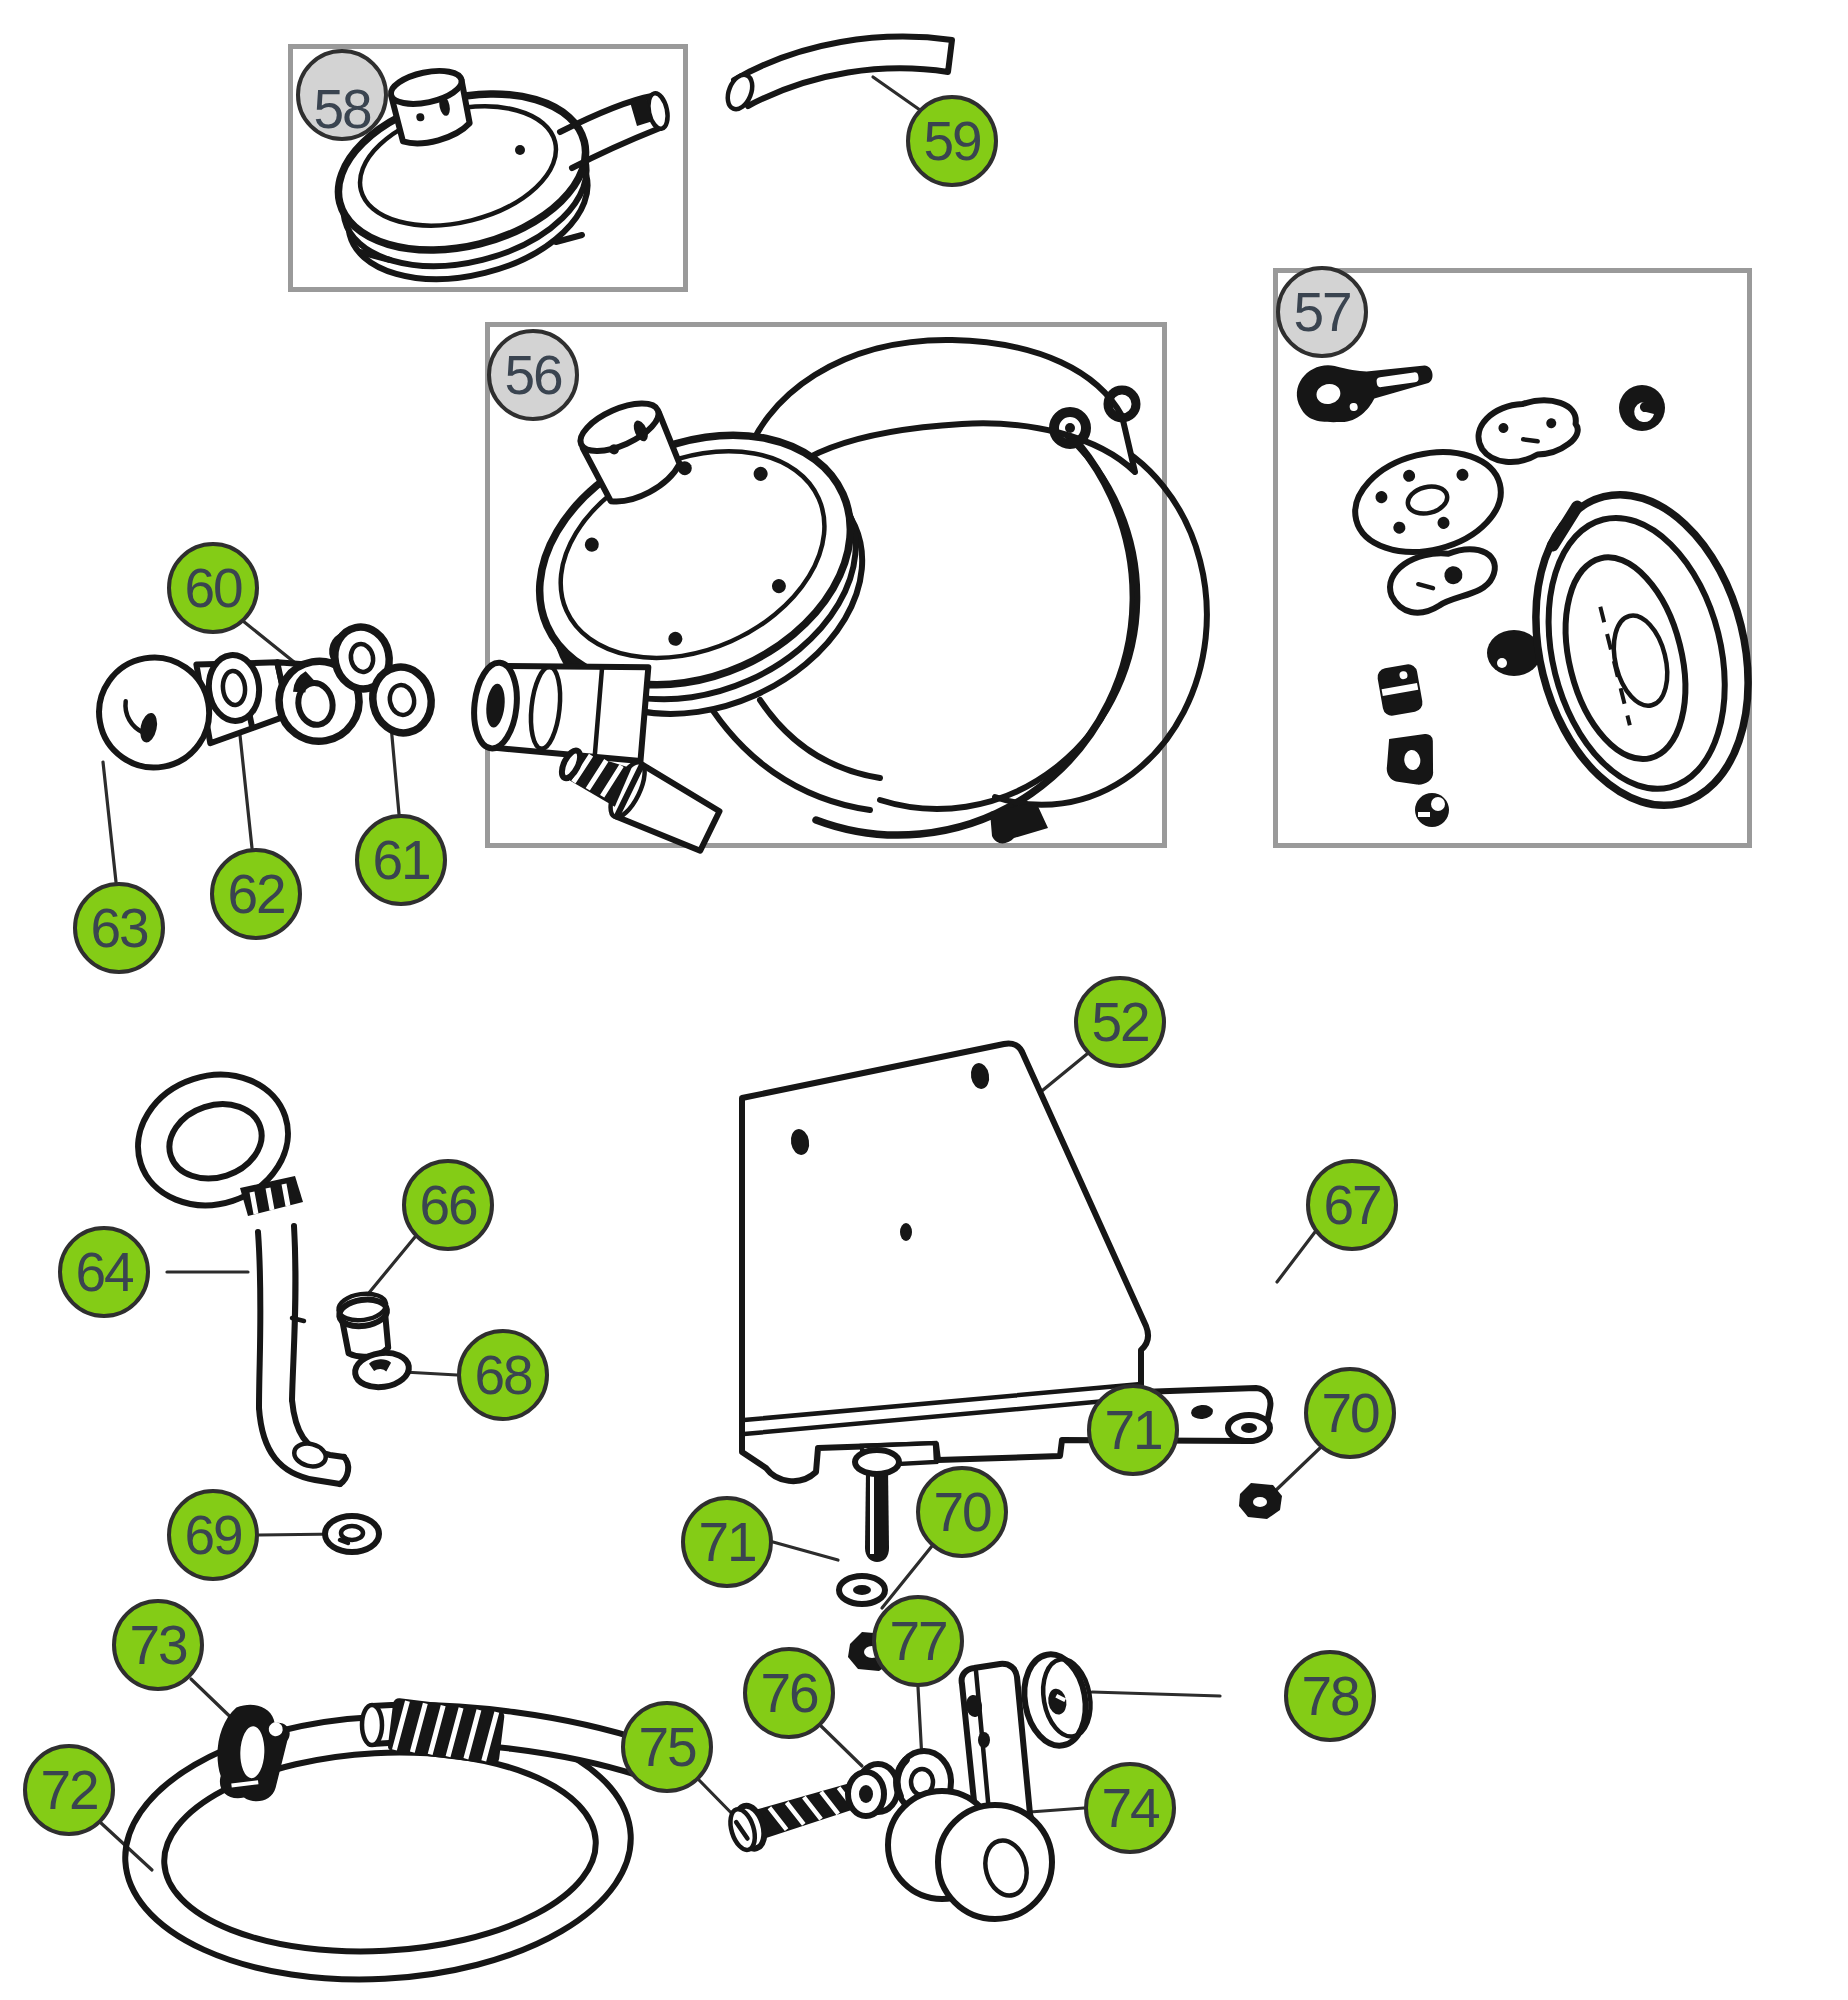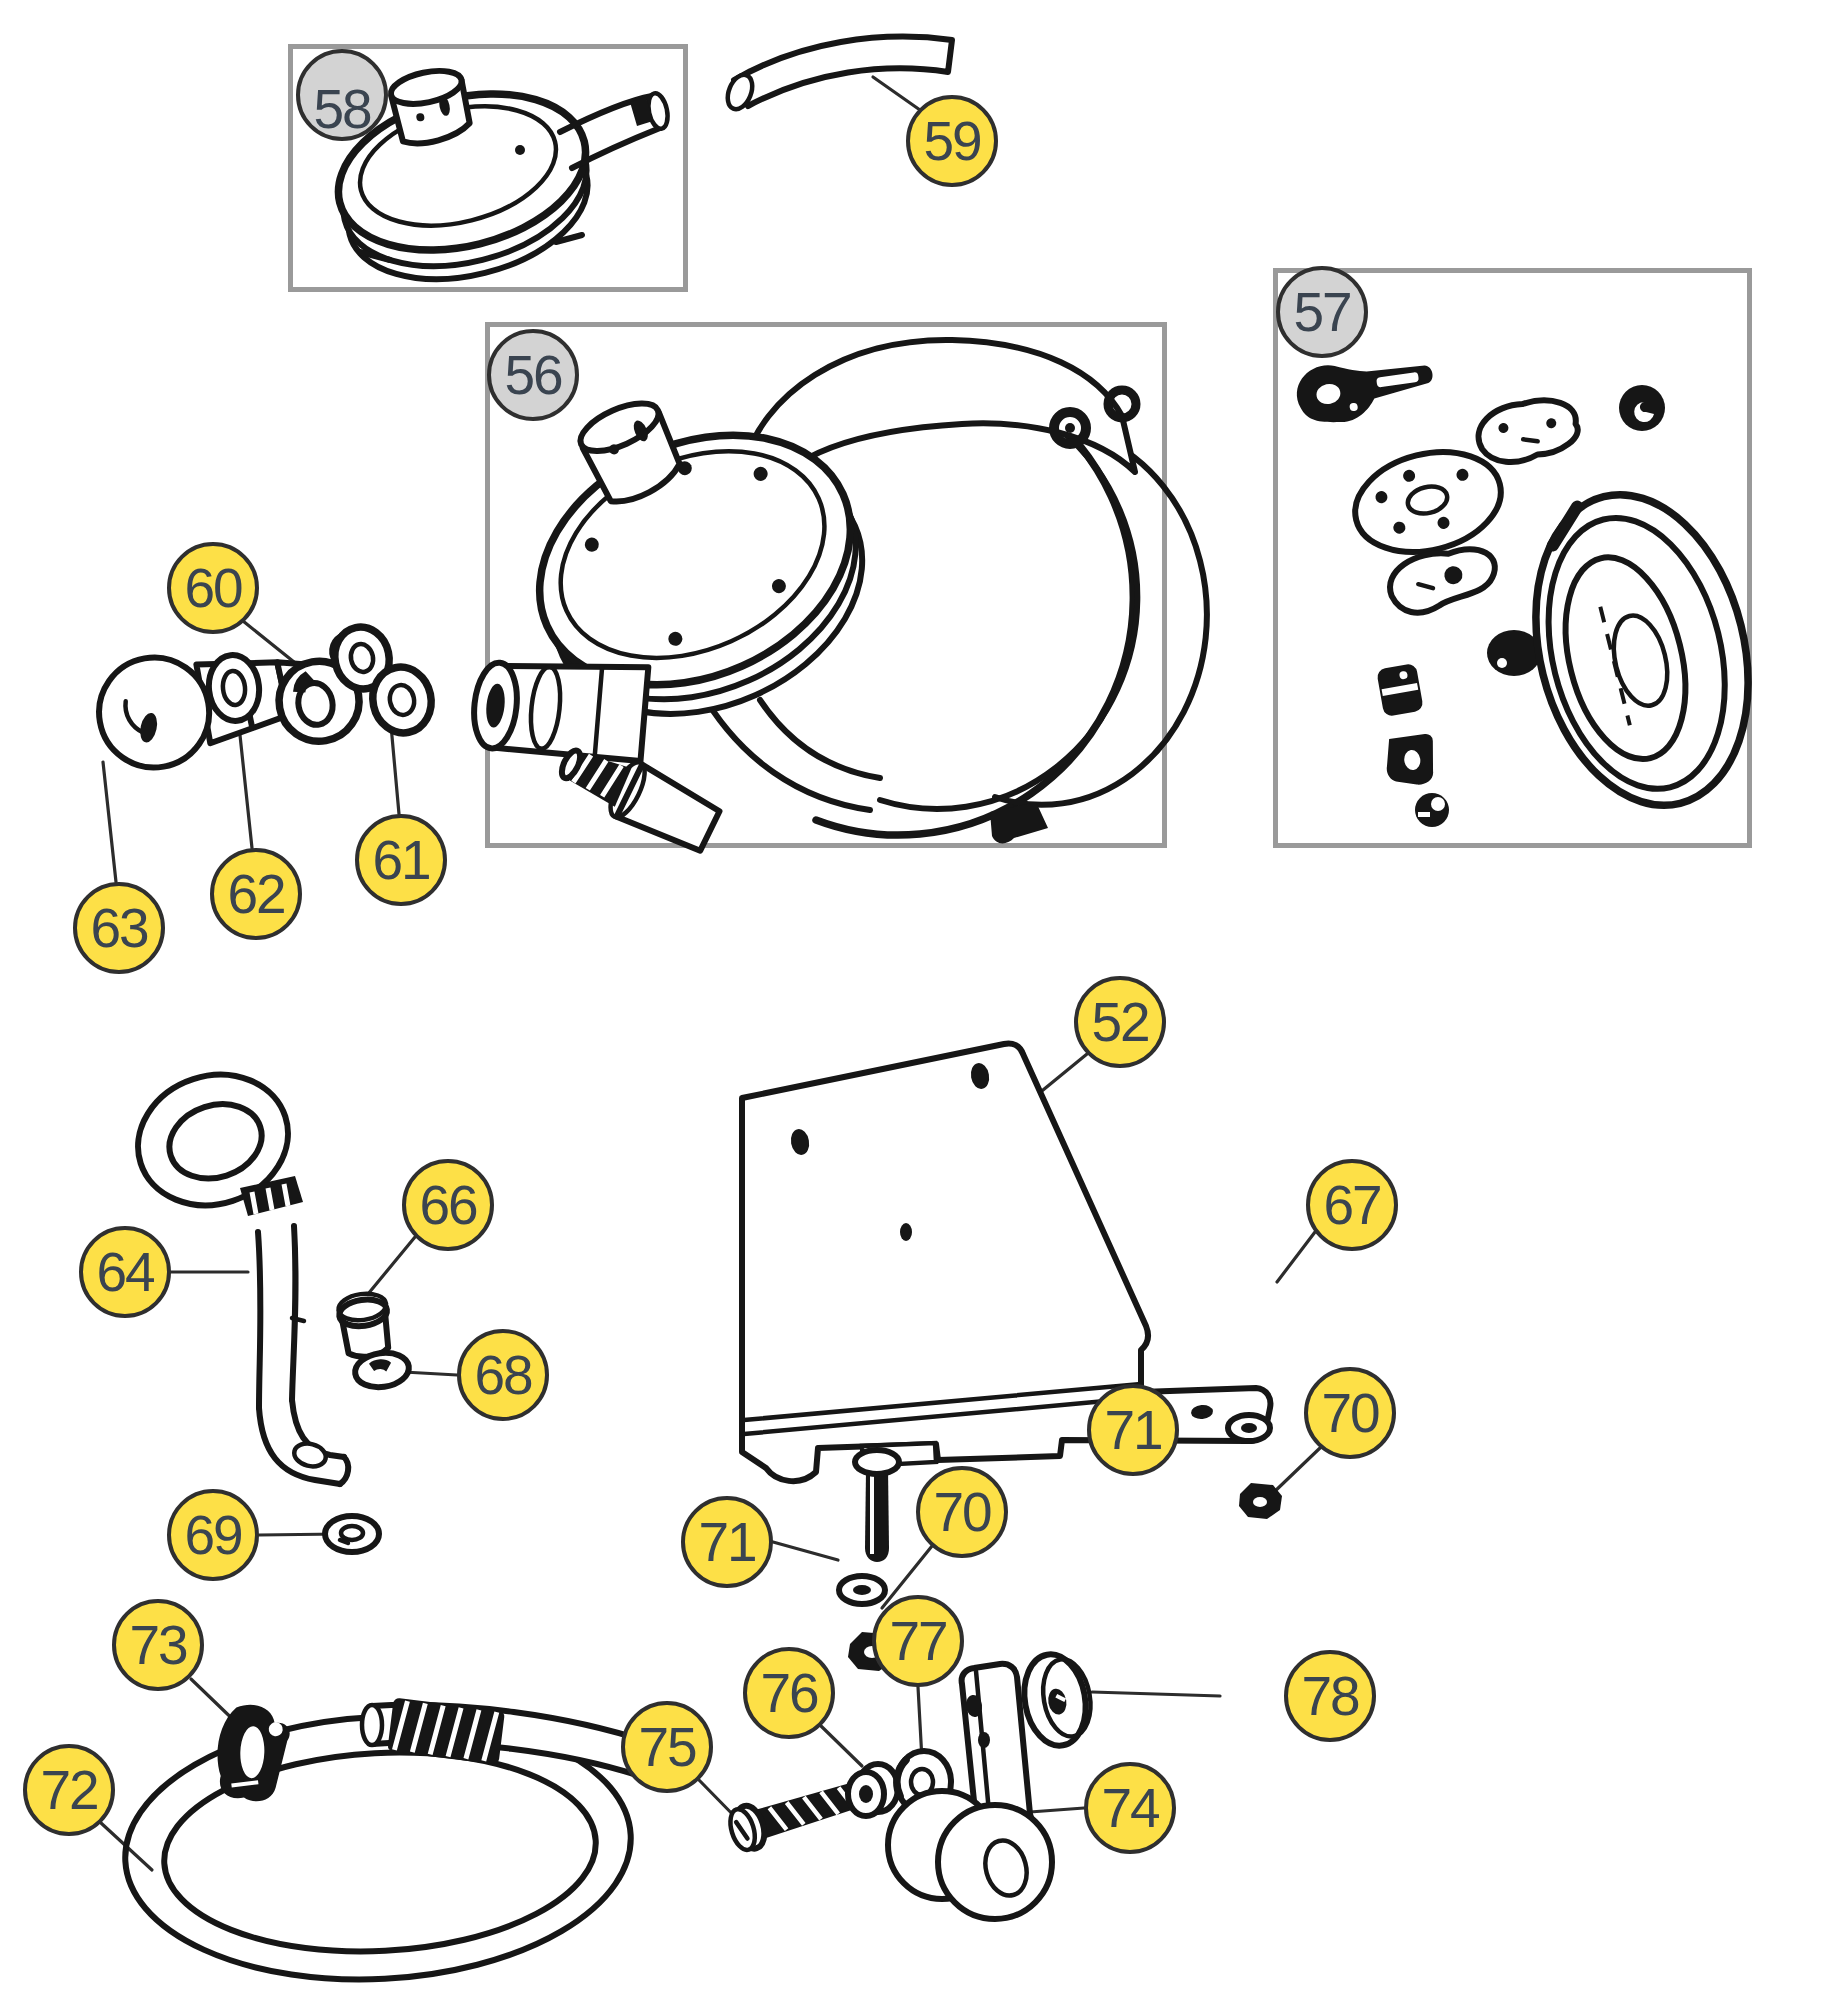--- a/index.html
+++ b/index.html
@@ -4,21 +4,21 @@
 <style>
   html,body{margin:0;padding:0;background:#ffffff;}
   .canvas{position:relative;width:1848px;height:2000px;background:#fff;overflow:hidden;
           font-family:"Liberation Sans",sans-serif;}
   .art{position:absolute;left:0;top:0;}
   .pbox{position:absolute;border:5px solid #9a9a9a;box-sizing:border-box;background:transparent;}
   .box58{left:288px;top:44px;width:400px;height:248px;}
   .box56{left:485px;top:322px;width:682px;height:526px;}
   .box57{left:1273px;top:268px;width:479px;height:580px;}
   .callout{position:absolute;width:92px;height:92px;border:4px solid #2f2f2f;border-radius:50%;
-           background:#fde047;color:#3a4450;display:flex;align-items:center;justify-content:center;
+           background:#84cc16;color:#3a4450;display:flex;align-items:center;justify-content:center;
            font-size:55px;letter-spacing:-2px;line-height:1;box-sizing:border-box;z-index:5;}
   .callout.shaded{background:#d3d3d3;}
   
   .s{stroke:#161616;stroke-width:6;fill:none;stroke-linecap:round;stroke-linejoin:round;}
   .sw{stroke:#161616;stroke-width:6;fill:#ffffff;stroke-linecap:round;stroke-linejoin:round;}
   .s5{stroke:#161616;stroke-width:4.5;fill:none;stroke-linecap:round;}
   .s5w{stroke:#161616;stroke-width:4.5;fill:#ffffff;stroke-linecap:round;}
   .s7{stroke:#161616;stroke-width:7.5;fill:none;stroke-linecap:round;}
   .s7w{stroke:#161616;stroke-width:7.5;fill:#ffffff;stroke-linecap:round;}
   .blk{fill:#161616;stroke:none;}
@@ -386,21 +386,21 @@
     </div>
   <div class="callout" style="left:355px;top:814px;">
       <span>61</span>
     </div>
   <div class="callout" style="left:210px;top:848px;">
       <span>62</span>
     </div>
   <div class="callout" style="left:73px;top:882px;">
       <span>63</span>
     </div>
-  <div class="callout" style="left:79px;top:1226px;">
+  <div class="callout" style="left:58px;top:1226px;">
       <span>64</span>
     </div>
   <div class="callout" style="left:1074px;top:976px;">
       <span>52</span>
     </div>
   <div class="callout" style="left:402px;top:1159px;">
       <span>66</span>
     </div>
   <div class="callout" style="left:1306px;top:1159px;">
       <span>67</span>

